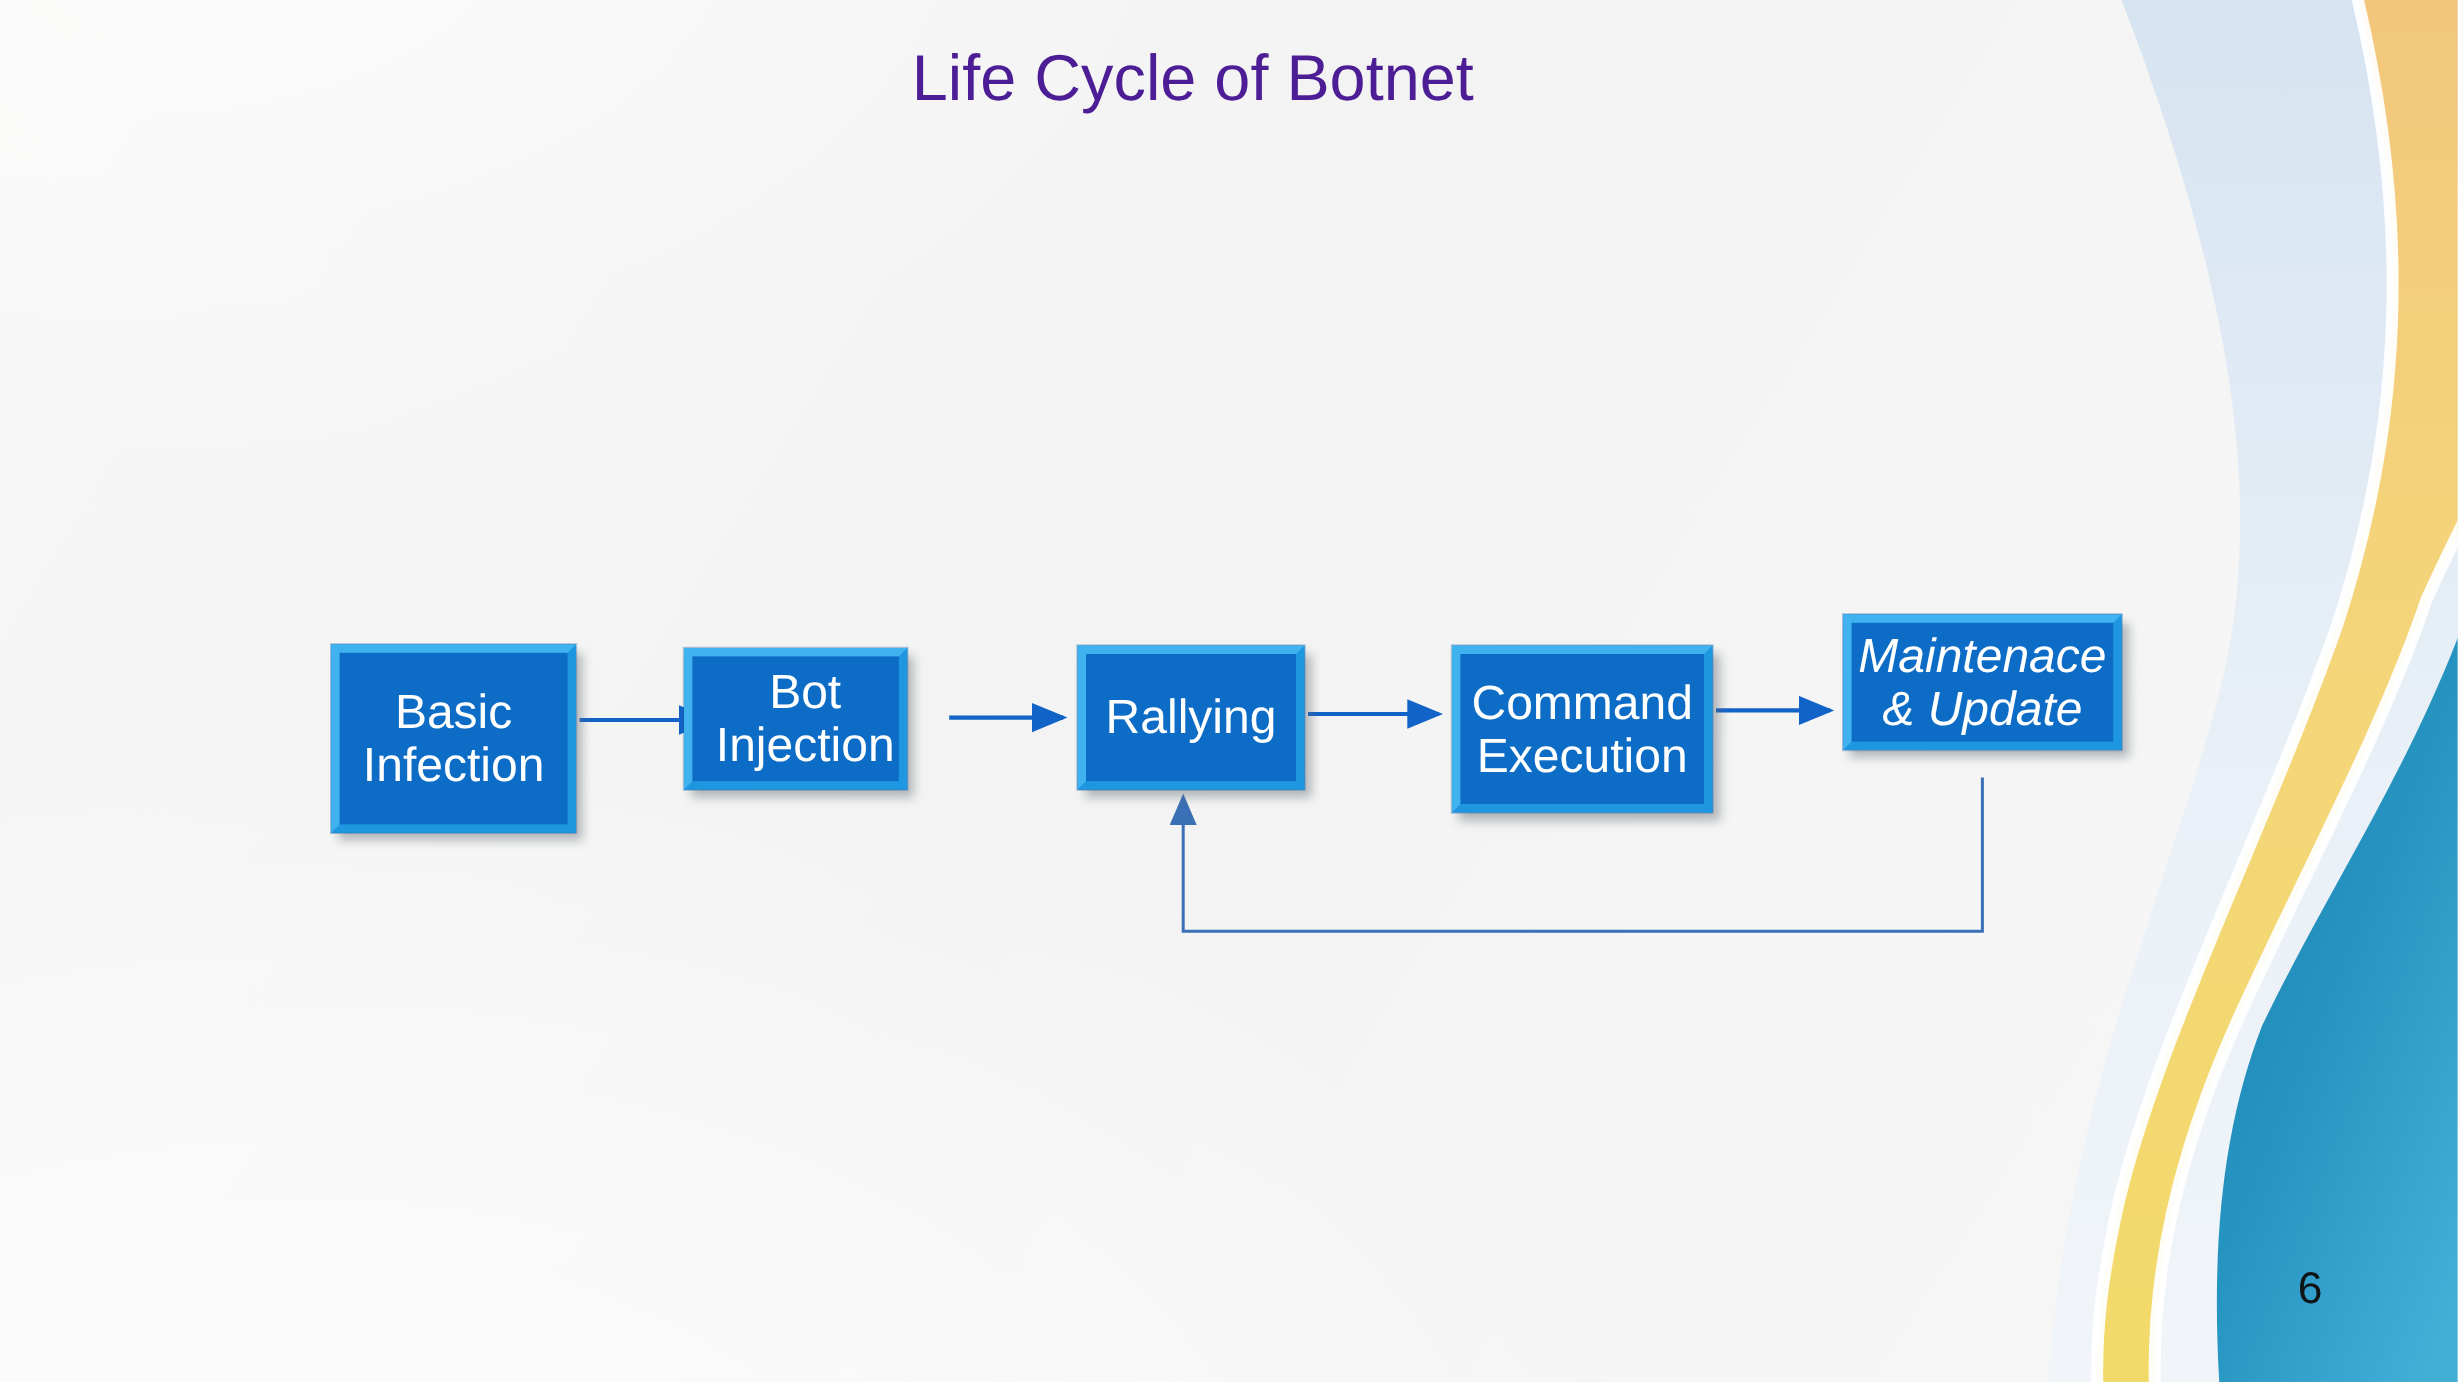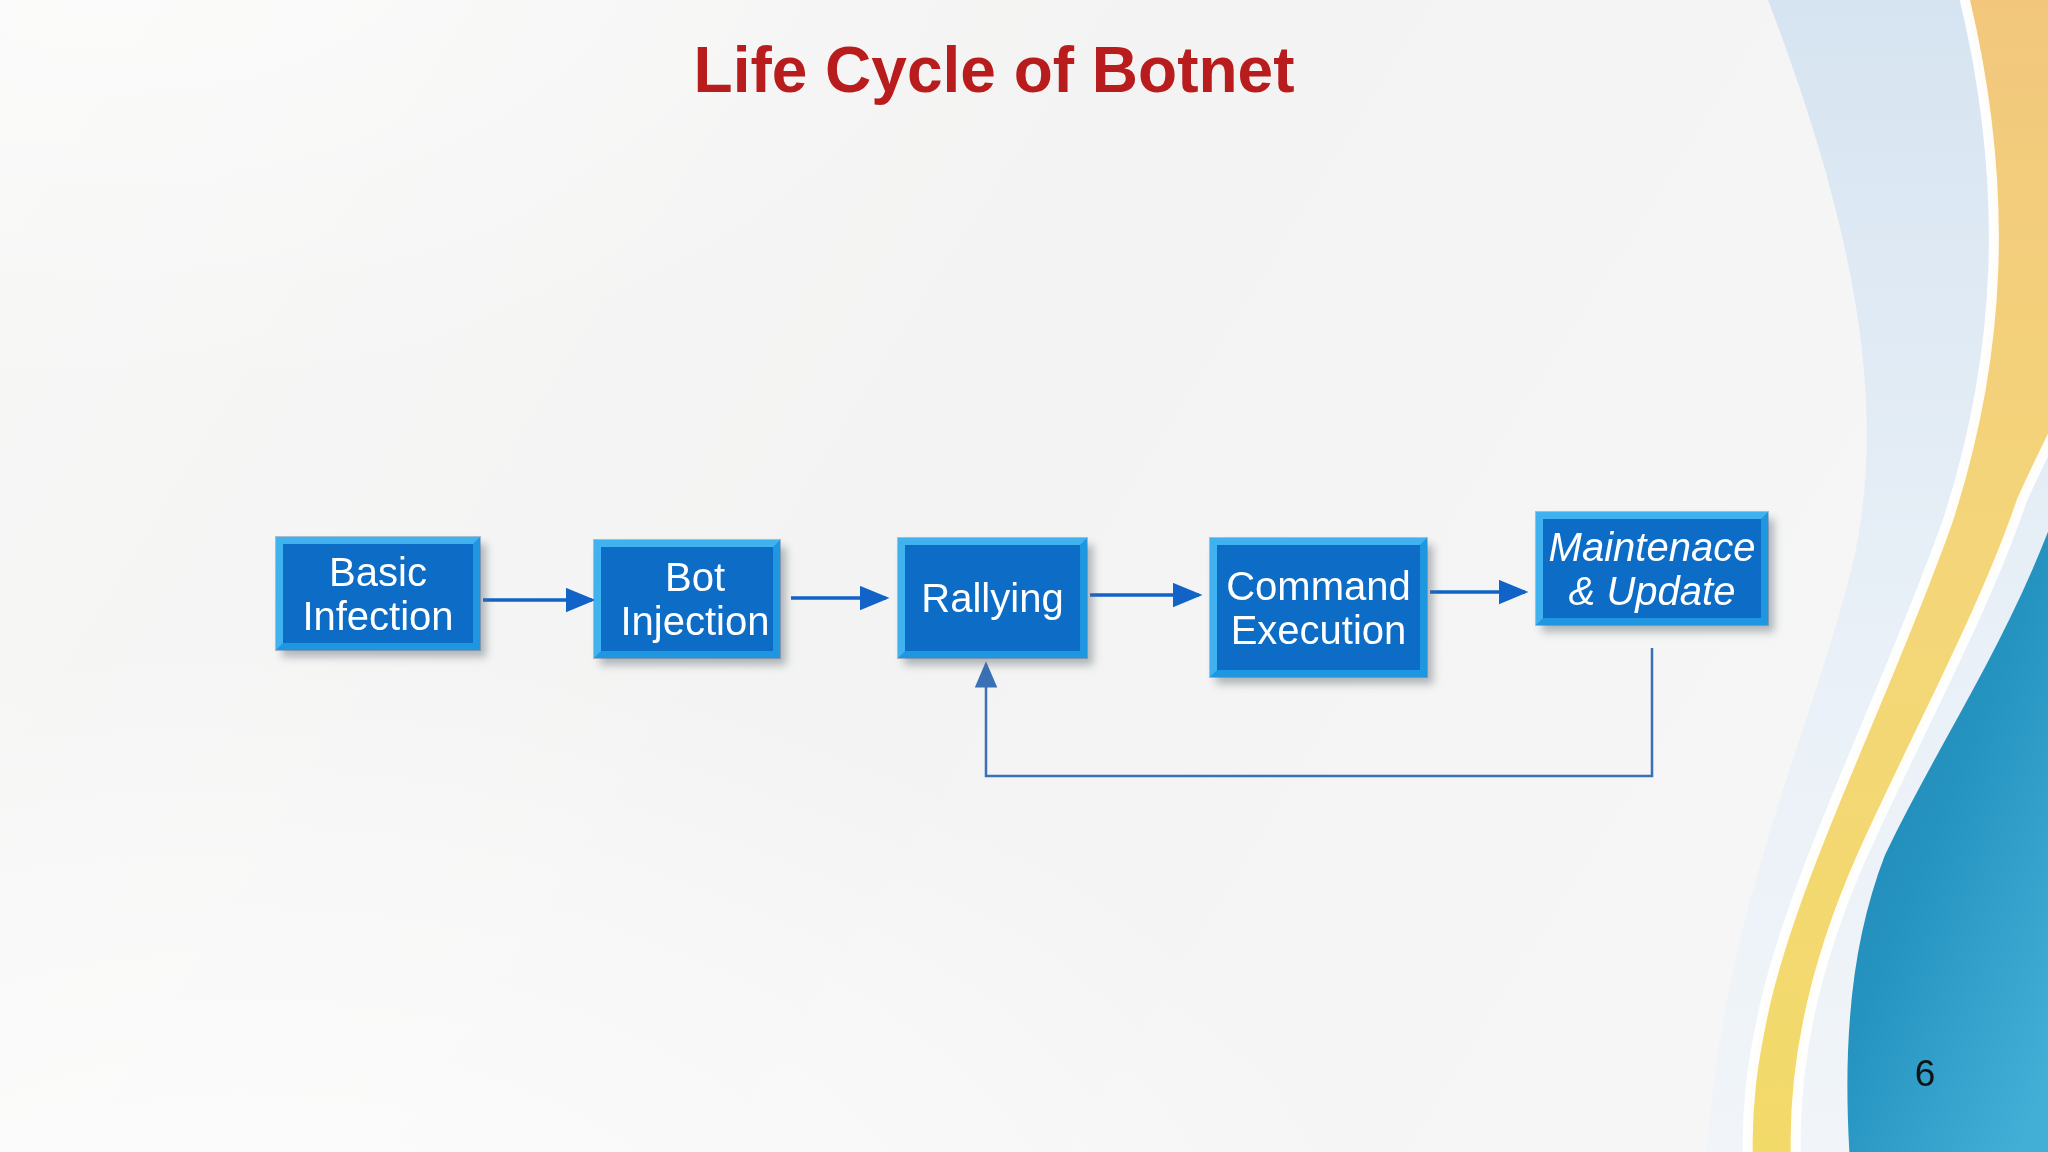--- a/index.html
+++ b/index.html
@@ -12,45 +12,44 @@
   }
   #bg-svg, #arrow-svg {
     position: absolute; left: 0; top: 0;
     width: 2048px; height: 1152px;
     pointer-events: none;
   }
   .slide-title {
     position: absolute;
     left: 0; right: 60px; top: 38px;
     text-align: center;
-    font-size: 64px;
+    font-size: 54px;
     line-height: 1.0;
-    color: #b91c1c;
+    color: #4c1d95;
     letter-spacing: 0px;
     z-index: 5;
-    font-weight: bold;
   }
   .node {
     position: absolute;
     box-sizing: border-box;
     display: flex;
     align-items: center;
     justify-content: center;
     text-align: center;
     background: #0c6cc6;
     border: 7px solid;
     border-color: #41b2f0 #1e97e0 #1e97e0 #41b2f0;
     box-shadow: 0 0 0 1px rgba(25, 90, 150, 0.35), 6px 7px 8px rgba(95, 105, 115, 0.45);
     color: #ffffff;
     font-size: 40px;
     line-height: 1.1;
     z-index: 4;
   }
-  #node-basic-infection    { left: 276px;  top: 537px; width: 204px; height: 113px; }
-  #node-bot-injection      { left: 594px;  top: 540px; width: 186px; height: 118px; padding-left: 16px; }
+  #node-basic-infection    { left: 276px;  top: 537px; width: 204px; height: 157px; }
+  #node-bot-injection      { left: 570px;  top: 540px; width: 186px; height: 118px; padding-left: 16px; }
   #node-rallying           { left: 898px;  top: 538px; width: 189px; height: 120px; }
   #node-command-execution  { left: 1210px; top: 538px; width: 217px; height: 139px; }
   #node-maintenance-update { left: 1536px; top: 512px; width: 232px; height: 113px; font-style: italic; }
   .page-number {
     position: absolute;
     left: 1895px; top: 1053px;
     width: 60px;
     text-align: center;
     font-size: 37px;
     color: #101417;

